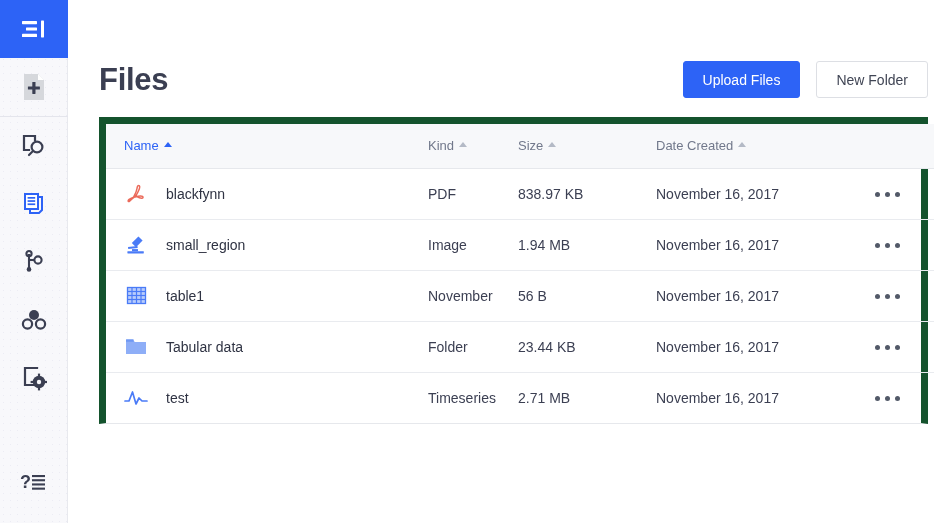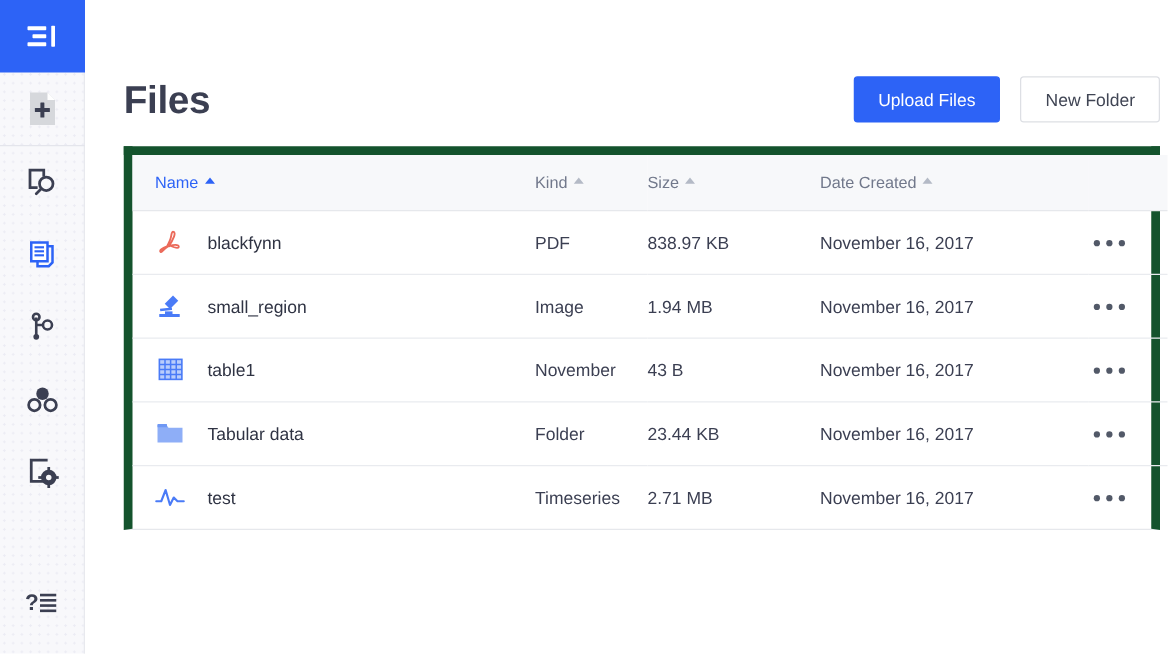--- a/index.html
+++ b/index.html
@@ -434,21 +434,21 @@
                       <line x1="6" y1="2.5" x2="6" y2="18.5"></line>
                       <line x1="10.5" y1="2.5" x2="10.5" y2="18.5"></line>
                       <line x1="15" y1="2.5" x2="15" y2="18.5"></line>
                     </g>
                   </svg>
                 </span>
                 <span class="file-name">table1</span>
               </div>
             </td>
             <td class="cell-kind">November</td>
-            <td class="cell-size">43 B</td>
+            <td class="cell-size">56 B</td>
             <td class="cell-date">November 16, 2017</td>
             <td class="cell-menu">
               <span class="kebab">
                   <span></span>
                   <span></span>
                   <span></span>
                 </span>
             </td>
           </tr>
 

